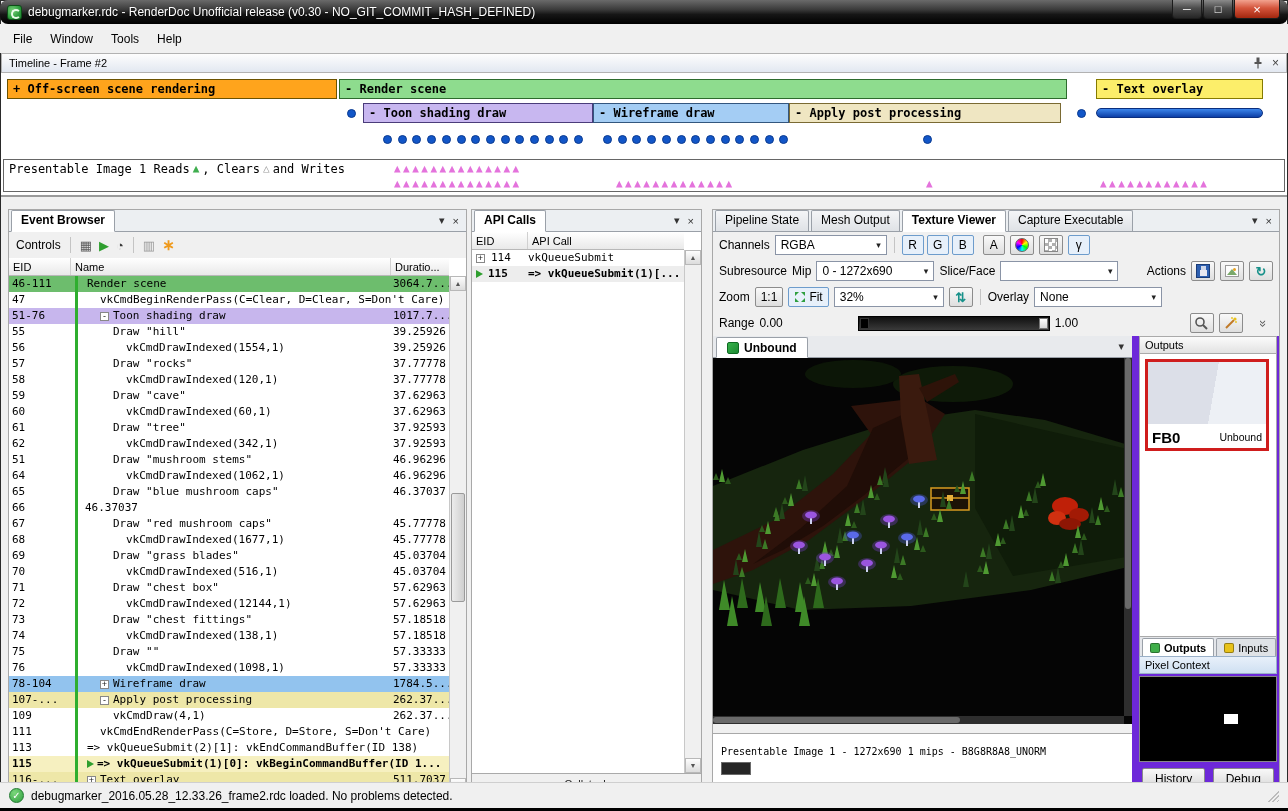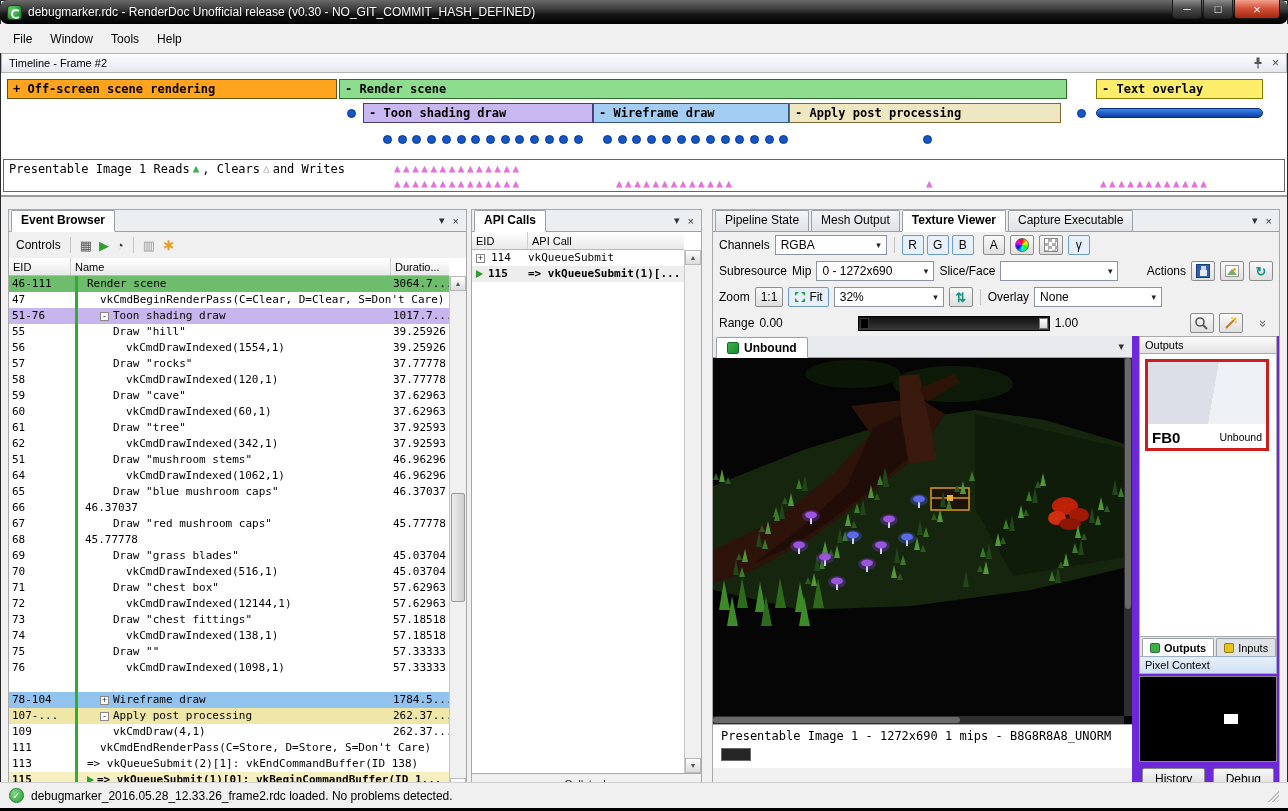--- a/index.html
+++ b/index.html
@@ -64,21 +64,21 @@
 .ev-rows { position:absolute; top:18px; left:0; right:17px; bottom:0; overflow:hidden; background:#fff;
   font-family:"DejaVu Sans Mono",monospace; font-size:11px; }
 .ev-line { position:absolute; left:66px; top:0; bottom:0; width:3px; background:#2fae2f; }
 .ev-row { display:flex; height:16px; line-height:16px; white-space:nowrap; }
 .ev-eid { width:62px; padding-left:3px; flex:none; overflow:hidden; }
 .ev-flowcell { width:12px; flex:none; }
 .ev-name { flex:1; overflow:hidden; display:flex; align-items:center; }
 .ev-dur { width:58px; flex:none; overflow:hidden; padding-left:2px; }
 .hl-green  { background:#6dbd6d; }
 .hl-purple { background:#c7b6ed; }
-.hl-blue   { background:#92c3ee;margin-top:16px; }
+.hl-blue   { background:#92c3ee; }
 .hl-yellow { background:#eee7a8; }
 .hl-cream  { background:#f6f0c0; }
 .bold { font-weight:bold; }
 .expander { display:inline-block; width:9px; height:9px; border:1px solid #888; background:#fff; font-size:9px; line-height:7px;
   text-align:center; margin-right:4px; flex:none; color:#222; font-family:"Liberation Sans",sans-serif; }
 .ev-marker { width:0; height:0; border-left:7px solid #2f9f2f; border-top:4px solid transparent; border-bottom:4px solid transparent; margin-right:3px; flex:none; display:inline-block;}
 .vscroll { position:absolute; top:18px; right:0; bottom:0; width:17px; background:#f0f0f0; border-left:1px solid #c8c8c8; }
 .vscroll .arr { height:15px; display:flex; align-items:center; justify-content:center; font-size:7px; color:#555;
   background:linear-gradient(#fdfdfd,#dcdcdc); border:1px solid #b8b8b8; }
 .vscroll .arr.down { position:absolute; bottom:0; left:0; right:0; }
@@ -122,21 +122,21 @@
 .tex-tabbar { height:22px; background:#e8eaed; border-bottom:1px solid #9aa0a8; display:flex; align-items:flex-end; padding-left:3px; }
 .tex-tab { height:21px; display:flex; align-items:center; gap:5px; padding:0 10px; background:#fff; border:1px solid #9aa0a8;
   border-bottom:1px solid #fff; margin-bottom:-1px; border-radius:2px 2px 0 0; font-weight:bold; font-size:12px;}
 .tex-icon { width:12px; height:12px; background:linear-gradient(135deg,#36b24a,#1d8a33); border:1px solid #0e6a22; border-radius:2px; }
 .tex-dd { margin-left:auto; padding:0 8px 4px 0; font-size:11px; color:#333; }
 .viewport { position:relative; height:366px; background:#101010; overflow:hidden; flex:none;}
 .vp-vscroll { position:absolute; right:0; top:0; bottom:8px; width:8px; background:#2e2e2e; }
 .vp-vscroll .vp-thumb { position:absolute; top:0; height:70%; left:1px; right:1px; background:#6a6a6a; border-radius:3px; }
 .vp-hscroll { position:absolute; left:0; right:8px; bottom:0; height:8px; background:#2e2e2e; }
 .vp-hscroll .vp-thumb { position:absolute; left:0; width:60%; top:1px; bottom:1px; background:#6a6a6a; border-radius:3px; }
-.tex-status { background:#fff; border-top:1px solid #a8a8a8; padding:4px 8px 2px; font-family:"DejaVu Sans Mono",monospace; font-size:12px; white-space:nowrap; overflow:hidden;}
+.tex-status { background:#fff; border-top:1px solid #a8a8a8; padding:12px 8px 2px; font-family:"DejaVu Sans Mono",monospace; font-size:10px; white-space:nowrap; overflow:hidden;margin-top:9px;}
 .tex-swatch-row { background:#fff; padding:3px 8px 7px; }
 .tex-swatch { width:30px; height:13px; background:#262626; border:1px solid #6a6a6a; }
 .viewer-fill { flex:1; background:#f0f0f0; }
 
 
 .sidebar { position:absolute; left:426px; top:126px; width:138px; bottom:4px; display:flex; flex-direction:column; }
 .side-header { height:18px; background:linear-gradient(#fbfbfb,#e2e2e2); border:1px solid #aaa; font-size:11px; display:flex; align-items:center; padding:0 5px; flex:none;}
 .side-body { flex:1; background:#fff; border:1px solid #aaa; border-top:none; padding:5px; overflow:hidden;}
 .fb-thumb { width:124px; height:92px; border:3px solid #cf1d1d; background:#fff; position:relative; }
 .fb-img { position:absolute; left:0; right:0; top:0; height:62px; background:linear-gradient(100deg,#dcdfe8 0 55%,#edf0f5 55%); }
@@ -401,20 +401,23 @@
               <div class="ev-eid">67</div>
               <div class="ev-flowcell"></div>
               <div class="ev-name" style="padding-left: 30px;">
                 <span>Draw "red mushroom caps"</span>
               </div>
               <div class="ev-dur">45.77778</div>
             </div>
             <div class="ev-row">
               <div class="ev-eid">68</div>
               <div class="ev-flowcell"></div>
+              <div class="ev-name" style="padding-left: 43px;">
+                <span>vkCmdDrawIndexed(1677,1)</span>
+              </div>
               <div class="ev-dur">45.77778</div>
             </div>
             <div class="ev-row">
               <div class="ev-eid">69</div>
               <div class="ev-flowcell"></div>
               <div class="ev-name" style="padding-left: 30px;">
                 <span>Draw "grass blades"</span>
               </div>
               <div class="ev-dur">45.03704</div>
             </div>

